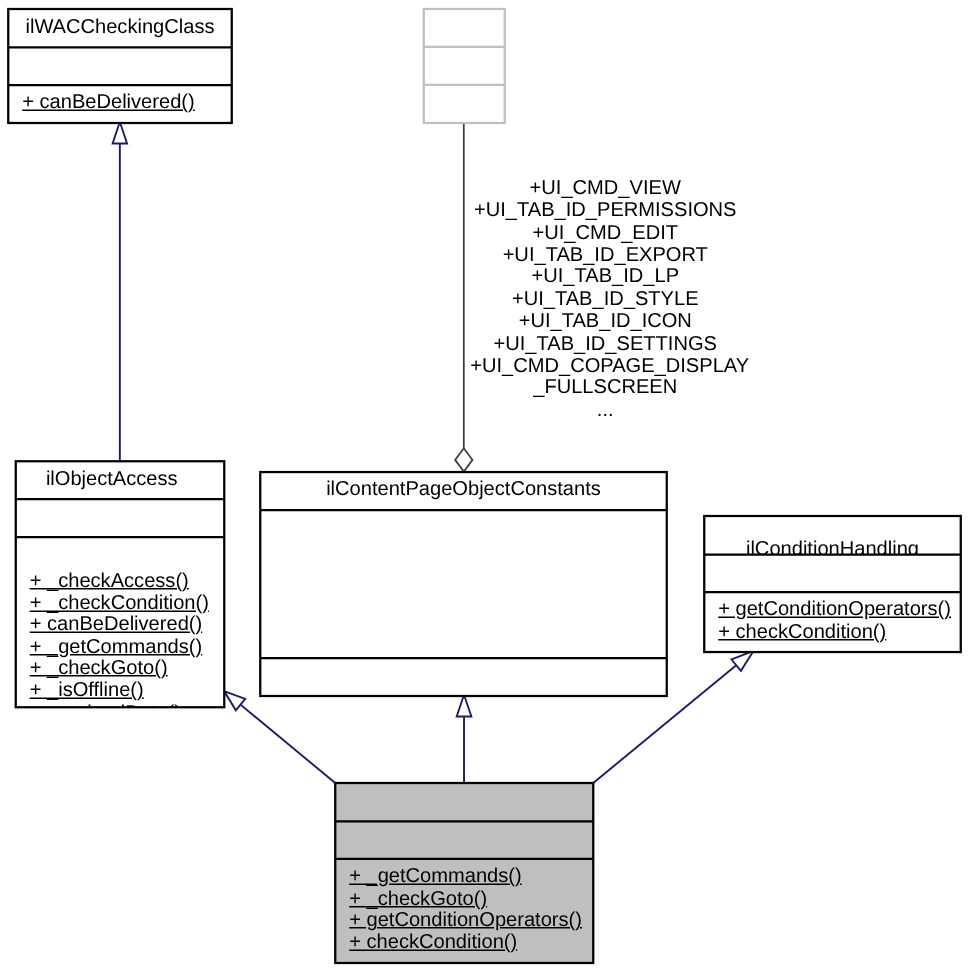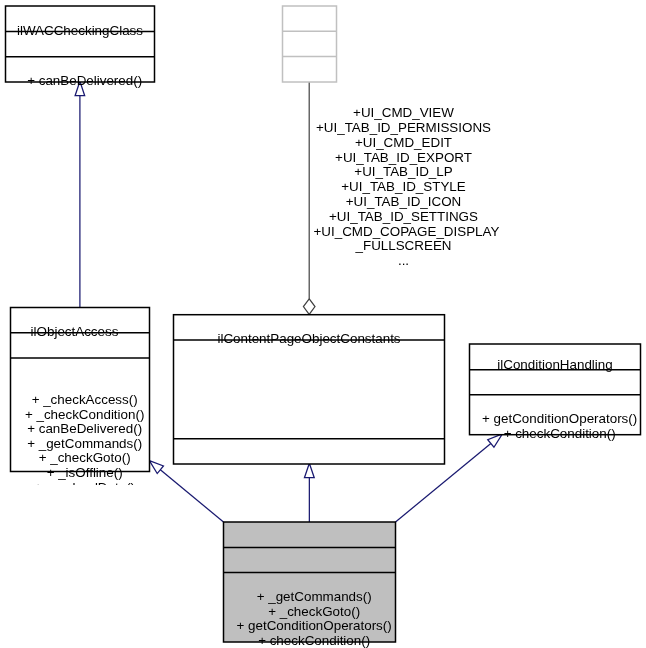--- a/index.html
+++ b/index.html
@@ -5,26 +5,26 @@
 <style>
   html,body{margin:0;padding:0;background:#ffffff;}
   body{width:646px;height:648px;overflow:hidden;
        font-family:"Liberation Sans",sans-serif;
        font-size:13.4px;color:#000;}
   #canvas{position:relative;width:646px;height:648px;background:#fff;
           -webkit-font-smoothing:antialiased;}
   svg#edges{position:absolute;left:0;top:0;width:646px;height:648px;}
   .node{position:absolute;box-sizing:border-box;background:transparent;}
   .sec{position:absolute;box-sizing:border-box;overflow:hidden;
-       white-space:nowrap;font-size:0;transform:translateZ(0);margin-top:13px;}
+       white-space:nowrap;font-size:0;transform:translateZ(0);}
   .title{text-align:center;}
-  .members{text-align:center;padding-left:9.3px;}
+  .members{text-align:left;padding-left:9.3px;text-decoration:underline;}
   .ln{display:block;height:14.62px;line-height:14.62px;font-size:13.4px;}
   .edge-label{position:absolute;text-align:center;white-space:nowrap;color:#000;
-              font-size:0;transform:translateZ(0);}
+              font-size:0;transform:translateZ(0);margin-top:12px;}
   .edge-label .ln{height:14.78px;line-height:14.78px;}
 </style>
 </head>
 <body>
 
 <div id="canvas">
 
   <svg id="edges" viewBox="0 0 646 648" width="646" height="648">
     <g>
       <path d="M309.2,82.0 L309.2,298.8" fill="none" stroke="#404040" stroke-width="1.2"></path>
@@ -109,21 +109,21 @@
 
   <div class="node" style="left:173.5px;top:314.7px;width:271px;height:130px;">
     <div class="sec title" style="left:0;top:0;width:271px;height:25.3px;padding-top:4.63px;">
       <span class="ln">ilContentPageObjectConstants</span>
     </div>
     <div class="sec members" style="left:0;top:124px;width:271px;height:25.3px;">
     </div>
   </div>
 
   <div class="node" style="left:469.5px;top:344px;width:171px;height:90.7px;">
-    <div class="sec title" style="left:0;top:0;width:171px;height:25.7px;padding-top:1px;">
+    <div class="sec title" style="left:0;top:0;width:171px;height:25.7px;padding-top:15px;">
       <span class="ln">ilConditionHandling</span>
     </div>
     <div class="sec members" style="left:0;top:25.7px;width:171px;height:25px;">
     </div>
     <div class="sec members" style="left:0;top:50.7px;width:171px;height:40px;padding-top:4.63px;">
       <span class="ln">+ getConditionOperators()</span>
         <span class="ln">+ checkCondition()</span>
     </div>
   </div>
 

